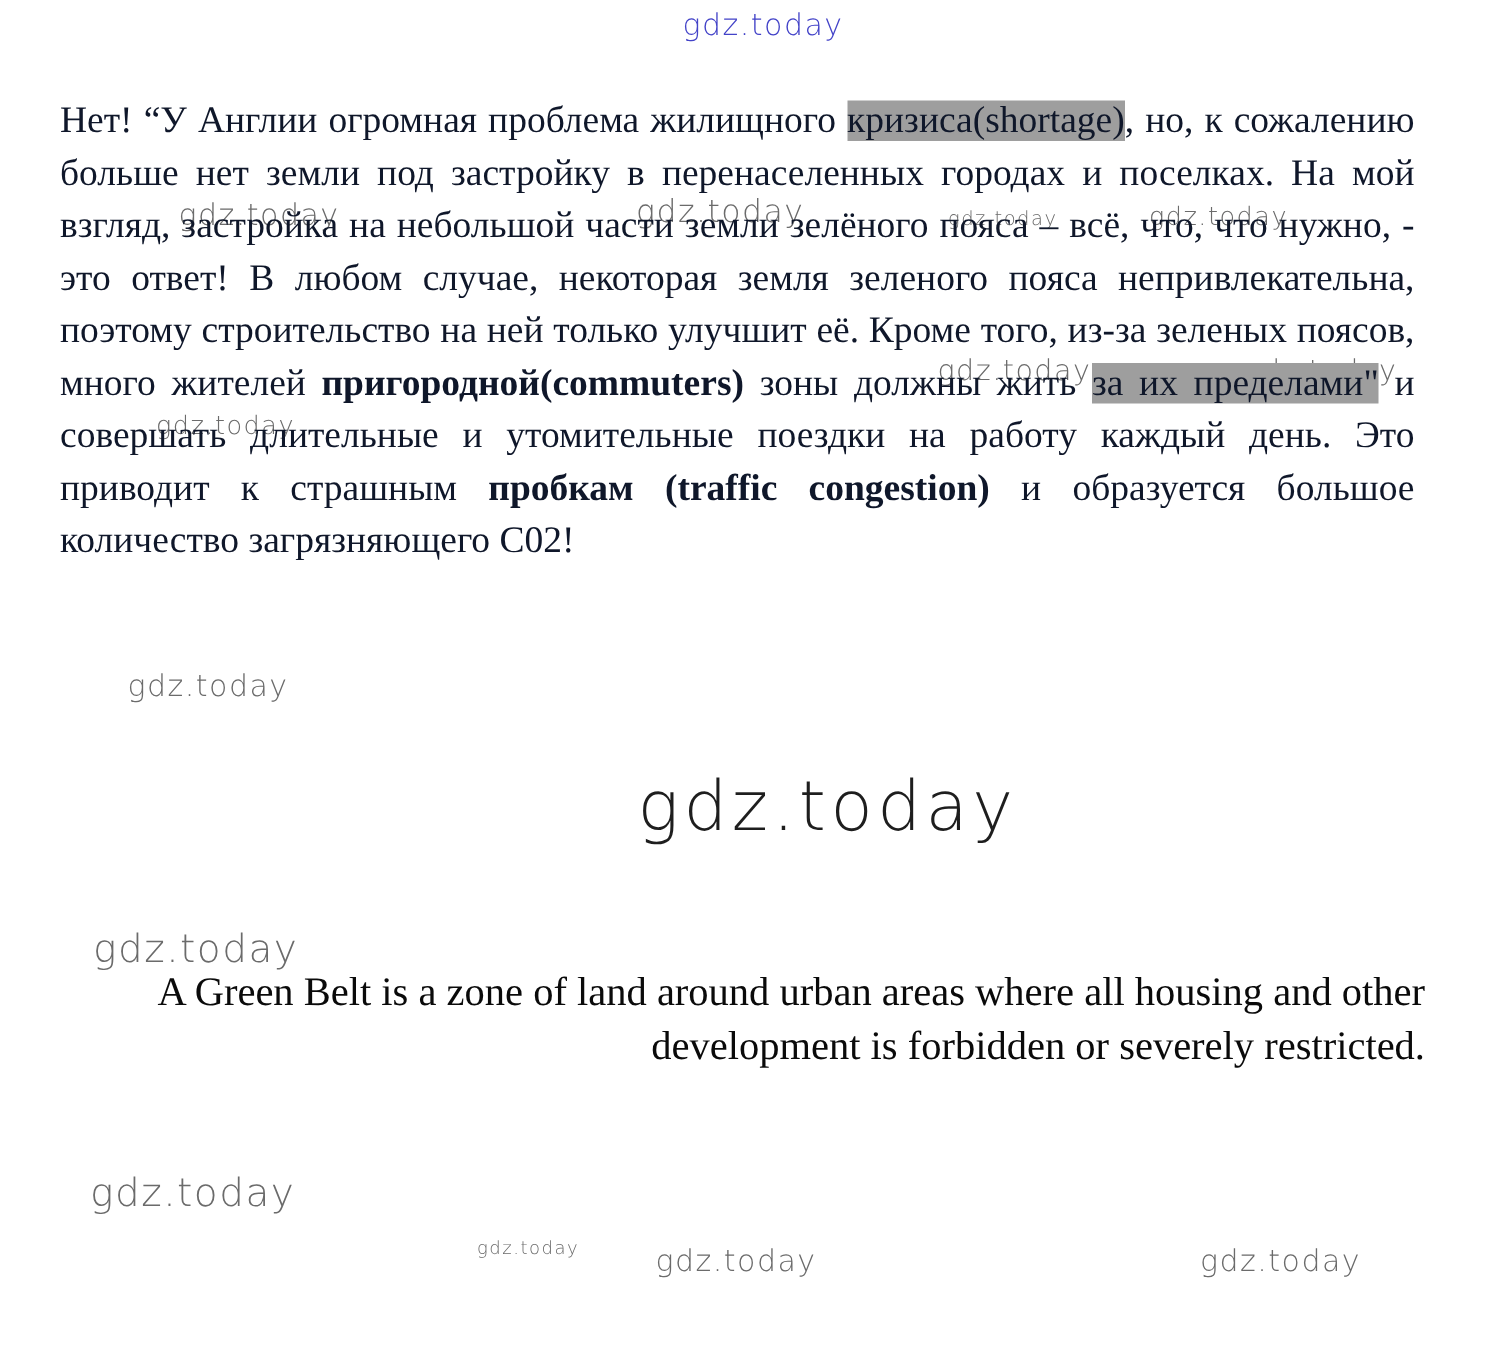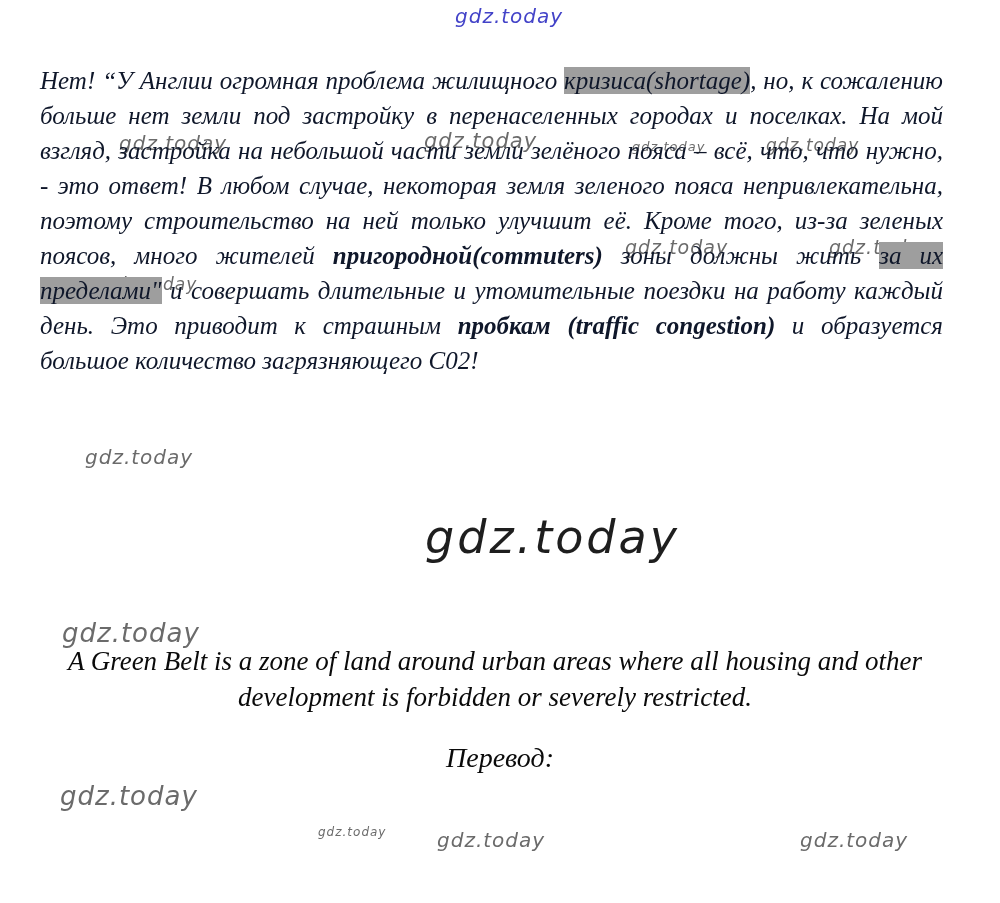--- a/index.html
+++ b/index.html
@@ -8,21 +8,20 @@
     background: #ffffff;
   }
   .page {
     position: relative;
     width: 1000px;
     height: 903px;
     background: #ffffff;
     overflow: hidden;
     font-family: "Liberation Serif", serif;
     color: #000000;
-    font-style: italic;
   }
   .content {
     position: absolute;
     left: 40px;
     top: 63px;
     width: 903px;
   }
   .para {
     margin: 0;
     font-size: 25px;
@@ -35,21 +34,21 @@
   }
   b { font-weight: bold; }
   .para-en {
     position: absolute;
     left: 40px;
     top: 643px;
     width: 910px;
     margin: 0;
     font-size: 27px;
     line-height: 36px;
-    text-align: center;
+    text-align: right;
     color: #0a0a0a;
   }
   .heading-center {
     position: absolute;
     left: 0;
     top: 742px;
     width: 1000px;
     margin: 0;
     font-size: 28px;
     text-align: center;
@@ -102,16 +101,15 @@
   <span class="wm" style="left:318px; top:825px; font-size:12px;">gdz.today</span>
   <span class="wm" style="left:437px; top:828px; font-size:20px;">gdz.today</span>
   <span class="wm" style="left:800px; top:828px; font-size:20px;">gdz.today</span>
 
   <div class="content">
     <p class="para"><span>Нет! “У Англии огромная проблема жилищного </span><span class="hl">кризиса(shortage)</span><span>, но, к сожалению больше нет земли под застройку в перенаселенных городах и поселках. На мой взгляд, застройка на небольшой части земли зелёного пояса – всё, что, что нужно, - это ответ! В любом случае, некоторая земля зеленого пояса непривлекательна, поэтому строительство на ней только улучшит её. Кроме того, из-за зеленых поясов, много жителей </span><b>пригородной(commuters)</b><span> зоны должны жить </span><span class="hl">за их пределами"</span><span> и совершать длительные и утомительные поездки на работу каждый день. Это приводит к страшным </span><b>пробкам (traffic congestion)</b><span> и образуется большое количество загрязняющего С02!</span></p>
   </div>
 
   <p class="para-en">A Green Belt is a zone of land around urban areas where all housing and other development is forbidden or severely restricted.</p>
 
-  <p class="heading-center">Перевод:</p>
 
 
 </div>
 
 </body></html>

